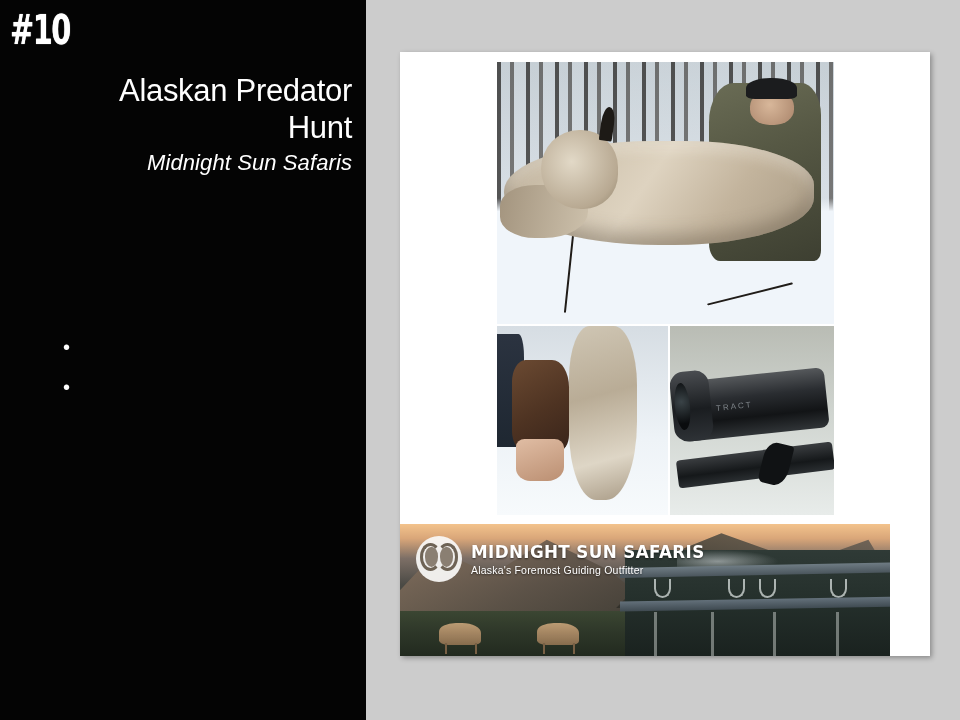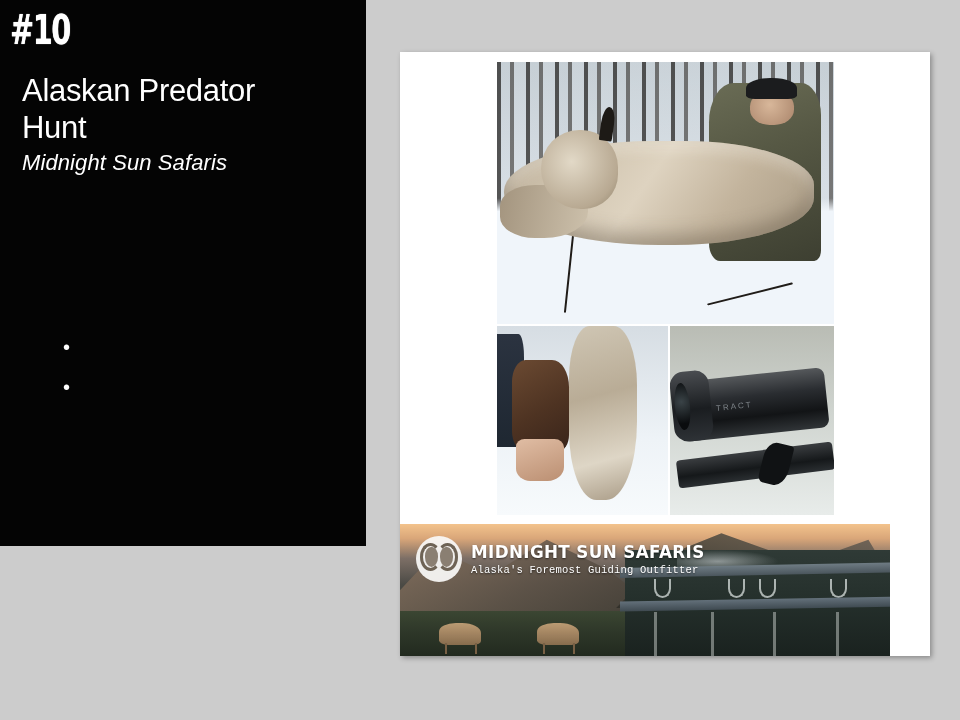--- a/index.html
+++ b/index.html
@@ -13,21 +13,21 @@
     font-family: "Liberation Sans", sans-serif;
     overflow: hidden;
     position: relative;
   }
 
   
   #left-panel {
     position: absolute;
     left: 0; top: 0;
     width: 366px;
-    height: 546px;
+    height: 720px;
     background: #040404;
     overflow: hidden;
   }
 
   #lot-number {
     position: absolute;
     left: 10px;
     top: 8px;
     color: #ffffff;
     font-family: "DejaVu Sans", sans-serif;
@@ -38,21 +38,21 @@
     transform: scaleX(0.72);
     transform-origin: left top;
     text-shadow: 0 0 1px #fff;
   }
 
   #title-block {
     position: absolute;
     left: 22px;
     top: 72px;
     width: 330px;
-    text-align: left;
+    text-align: right;
   }
   #title-line {
     color: #ffffff;
     font-size: 31px;
     line-height: 37px;
     font-weight: normal;
     letter-spacing: -0.3px;
   }
   #donated-by,
   #donor-name {
@@ -439,21 +439,21 @@
     font-family: "DejaVu Sans", sans-serif;
     font-weight: bold;
     font-size: 18px;
     letter-spacing: 0.4px;
     line-height: 20px;
     text-shadow: 0 1px 2px rgba(0,0,0,0.55);
     transform: scaleX(0.93);
     transform-origin: left center;
   }
   #logo-tagline {
-    font-family: Liberation Mono, monospace;
+    font-family: Liberation Sans, sans-serif;
     font-size: 10.5px;
     line-height: 14px;
     letter-spacing: 0.2px;
     margin-top: 1px;
     text-shadow: 0 1px 2px rgba(0,0,0,0.6);
   }
 </style>
 </head>
 <body>
 

